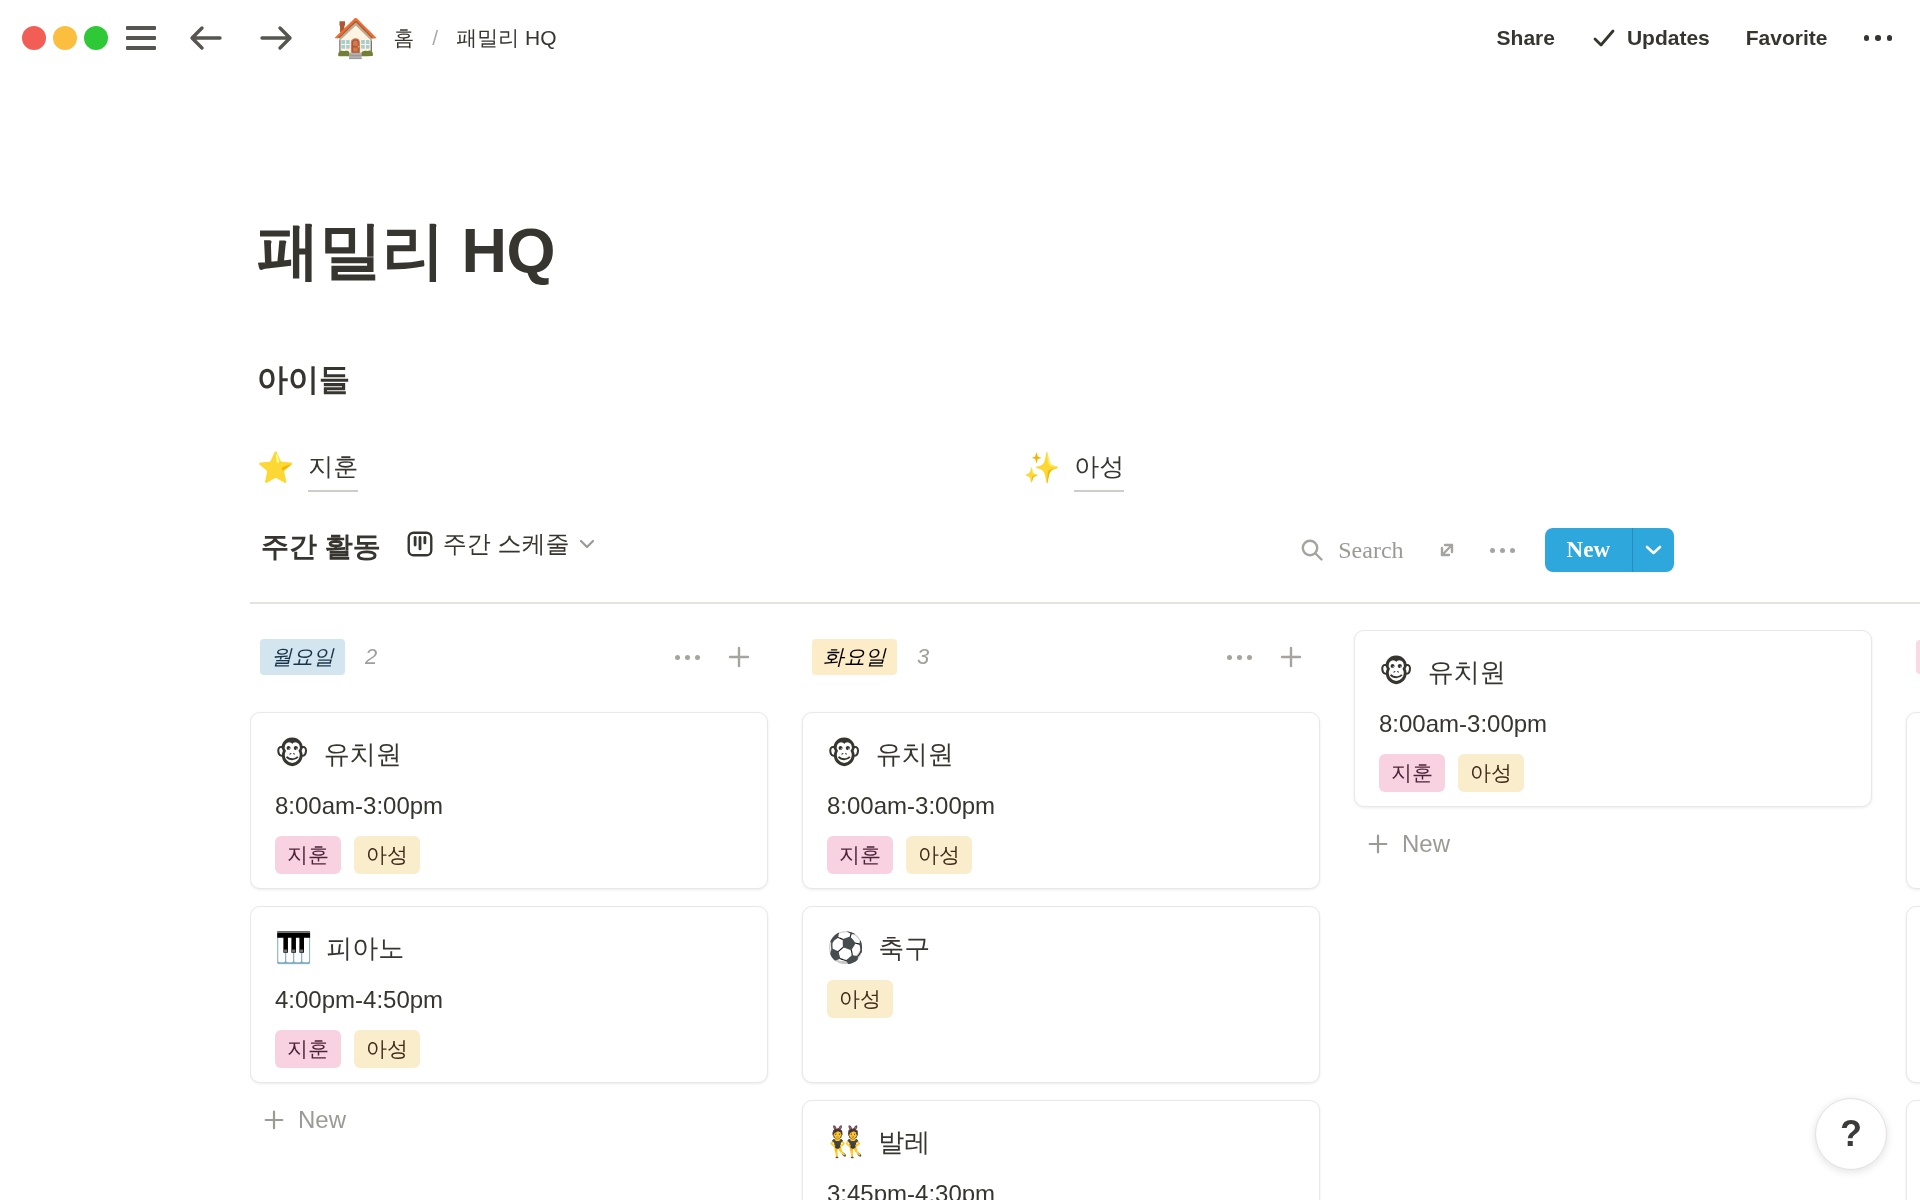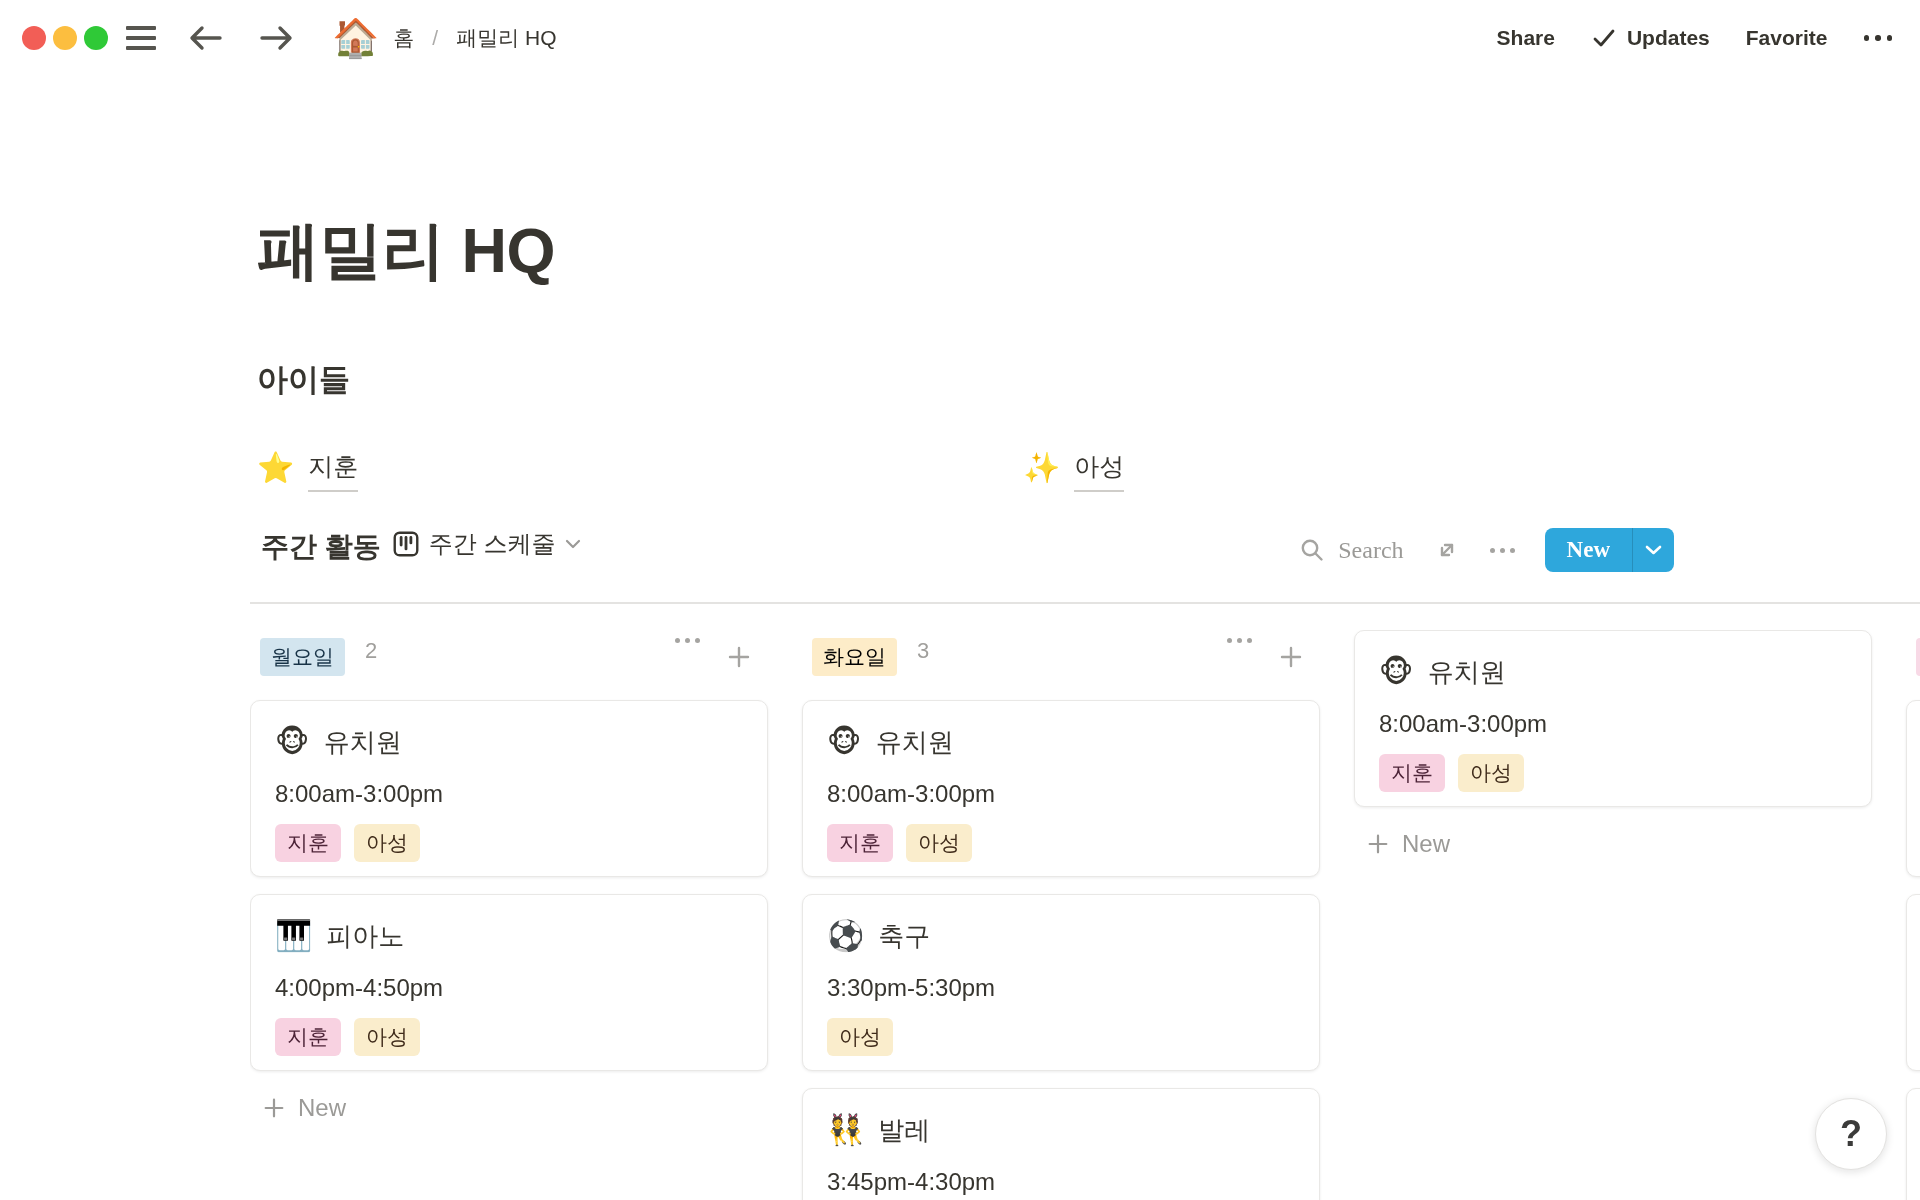--- a/index.html
+++ b/index.html
@@ -31,39 +31,39 @@
   .section-heading { position:absolute; left:257px; top:358px; font-size:31px; font-weight:700; line-height:44px; }
   .links-row { position:absolute; left:257px; top:444px; width:1532px; display:flex; }
   .page-link-cell { width:50%; }
   .page-link { display:inline-flex; align-items:center; gap:14px; cursor:pointer; line-height:44px; }
   .page-link .link-emoji { font-size:30px; }
   .page-link .link-text { font-size:25px; font-weight:500; border-bottom:2px solid #CFCDC9; padding-bottom:2px; }
   
   .coll-header { position:absolute; left:261px; top:528px; width:1413px; height:60px;
     display:flex; align-items:flex-start; }
   .coll-title { font-size:28px; font-weight:700; }
-  .view-chip { display:flex; align-items:center; gap:10px; margin-left:12px; cursor:pointer; }
+  .view-chip { display:flex; align-items:center; gap:10px; margin-left:26px; cursor:pointer; }
   .view-chip .view-name { font-size:24px; font-weight:500; }
   .coll-right { margin-left:auto; display:flex; align-items:center; gap:30px;font-family:Liberation Serif, serif; }
   .search-box { display:flex; align-items:center; gap:13px; color:#9B9A97; cursor:pointer; }
   .search-box .search-label { font-size:24px; }
   .icon-gray { color:#A5A4A1; cursor:pointer; display:flex; align-items:center; }
   .gdots { display:flex; gap:5px; cursor:pointer; }
   .gdots i { width:5px; height:5px; border-radius:50%; background:#A5A4A1; display:block; }
   .new-btn { display:flex; align-items:stretch; height:44px; background:#2EA7DC; border-radius:8px;
     color:#fff; overflow:hidden; cursor:pointer; }
   .new-btn .new-main { display:flex; align-items:center; padding:0 22px; font-size:23px; font-weight:600; }
   .new-btn .new-caret { display:flex; align-items:center; justify-content:center; width:42px;
     border-left:1px solid rgba(0,0,0,0.15); }
   .coll-divider { position:absolute; left:250px; top:602px; width:1670px; height:2px; background:#E4E3E1; }
   
   .board { position:absolute; left:250px; top:630px; width:1670px; height:570px;
     display:flex; gap:34px; overflow:hidden; }
   .bcol { flex:none; width:518px; }
-  .bcol-header { margin-top:8px; height:38px; display:flex; padding:0 16px 0 10px; margin-bottom:24px; }
+  .bcol-header { margin-top:8px; height:38px; display:flex; align-items:center; padding:0 16px 0 10px; margin-bottom:36px;font-style:italic; }
   .col-tag { display:inline-flex; align-items:center; font-size:21px; padding:4px 11px; border-radius:4px; }
   .col-count { margin-left:20px; font-size:22px; color:#A09F9C; }
   .bcol-header .spacer { flex:1; }
   .bcol-header .plus-icon { margin-left:26px; }
   .card { background:#fff; border:1px solid #E9E8E6; border-radius:10px;
     box-shadow:0 1px 3px rgba(15,15,15,0.08); height:177px; padding:22px 24px; margin-bottom:17px; cursor:pointer; }
   .card-title-row { display:flex; align-items:center; gap:14px; margin-top:2px; }
   .card-emoji { font-size:30px; line-height:34px; }
   .card-title { font-size:26px; font-weight:500; line-height:34px; }
   .card-time { margin-top:20px; font-size:24px; line-height:30px; }
@@ -268,21 +268,20 @@
       <div class="card-tags">
         <span class="tag tag-pink">지훈</span>
         <span class="tag tag-cream">아성</span>
       </div>
     </div>
     <div class="card">
       <div class="card-title-row">
         <span class="card-emoji">⚽</span>
         <span class="card-title">축구</span>
       </div>
-      <div class="card-time">3:30pm-5:30pm</div>
       <div class="card-tags">
         <span class="tag tag-cream">아성</span>
       </div>
     </div>
     <div class="card">
       <div class="card-title-row">
         <span class="card-emoji">👯</span>
         <span class="card-title">발레</span>
       </div>
       <div class="card-time">3:45pm-4:30pm</div>

